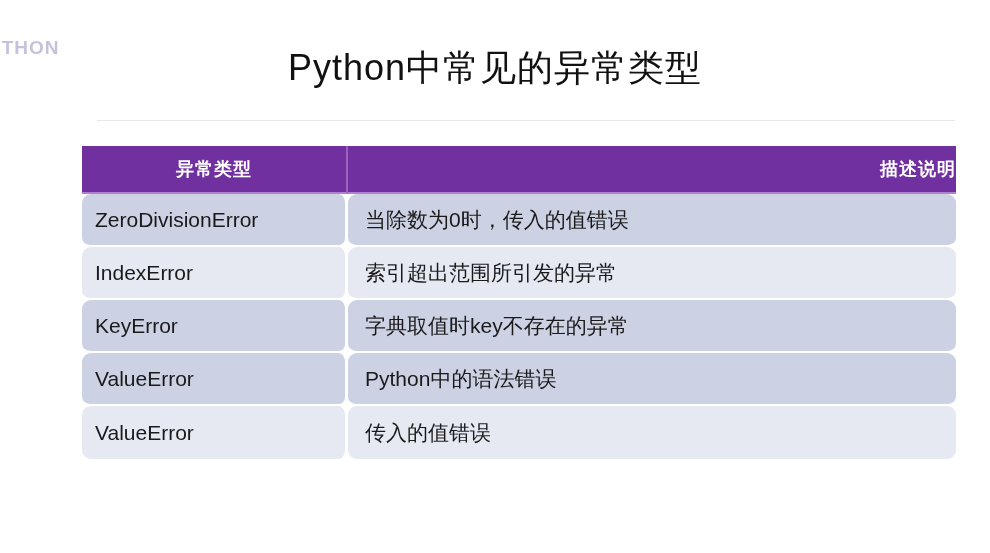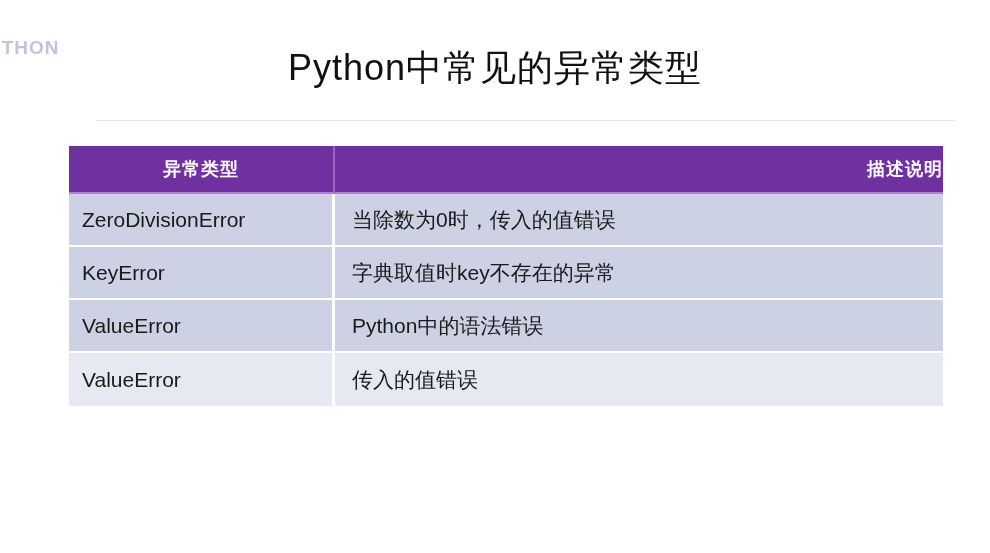--- a/index.html
+++ b/index.html
@@ -50,21 +50,21 @@
     left: 97px;
     top: 120px;
     width: 858px;
     height: 1px;
     background: #e8e8e8;
   }
 
   
   #exception-table {
     position: absolute;
-    left: 69px;
+    left: 82px;
     top: 146px;
     width: 874px;
     border-collapse: separate;
     border-spacing: 0;
   }
 
   #exception-table thead th {
     background: #7030a0;
     color: #ffffff;
     font-size: 18px;
@@ -84,20 +84,21 @@
   #exception-table thead th.col-desc {
     text-align: right;
   }
 
   #exception-table tbody td {
     height: 53px;
     vertical-align: middle;
     font-size: 21px;
     color: #1a1a1a;
     font-weight: 400;
+    border-radius: 9px;
   }
 
   #exception-table tbody td.cell-type {
     width: 266px;
     padding-left: 13px;
     border-right: 3px solid #ffffff;
   }
 
   #exception-table tbody td.cell-desc {
     padding-left: 17px;
@@ -127,20 +128,24 @@
     <tr>
       <th class="col-type">异常类型</th>
       <th class="col-desc">描述说明</th>
     </tr>
   </thead>
   <tbody id="table-body">
     <tr class="band-dark">
       <td class="cell-type">ZeroDivisionError</td>
       <td class="cell-desc">当除数为0时，传入的值错误</td>
     </tr>
+    <tr class="band-light">
+      <td class="cell-type">IndexError</td>
+      <td class="cell-desc">索引超出范围所引发的异常</td>
+    </tr>
     <tr class="band-dark">
       <td class="cell-type">KeyError</td>
       <td class="cell-desc">字典取值时key不存在的异常</td>
     </tr>
     <tr class="band-dark">
       <td class="cell-type">ValueError</td>
       <td class="cell-desc">Python中的语法错误</td>
     </tr>
     <tr class="band-light">
       <td class="cell-type">ValueError</td>

